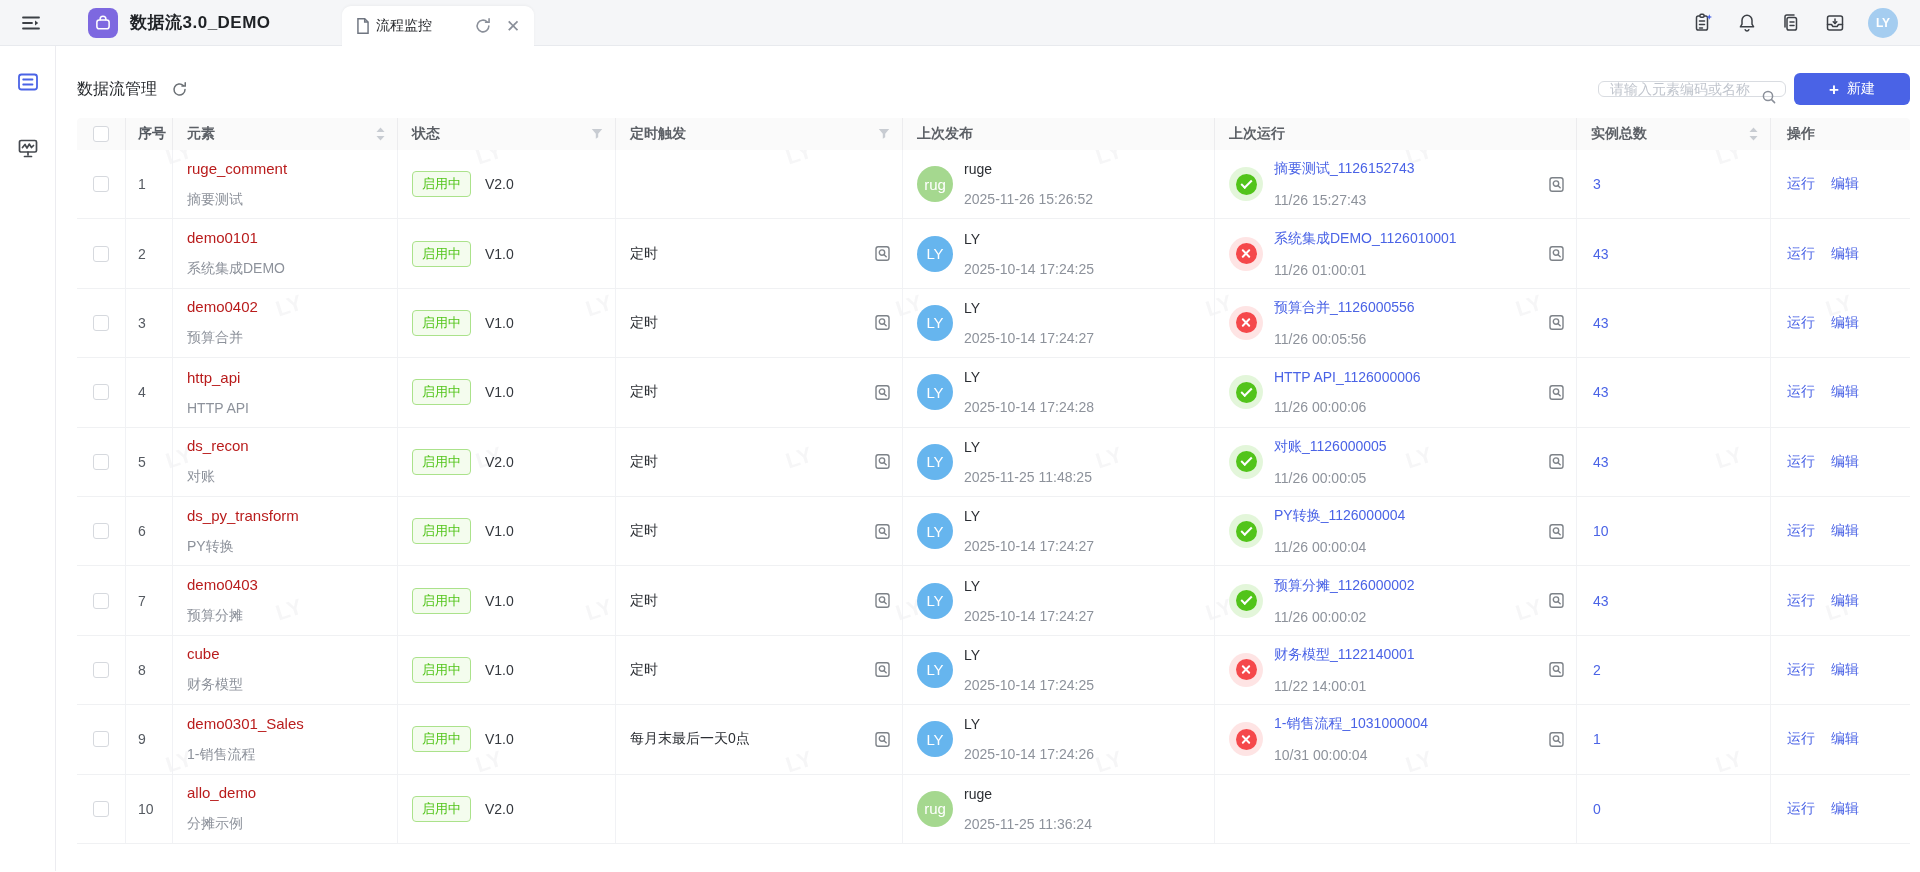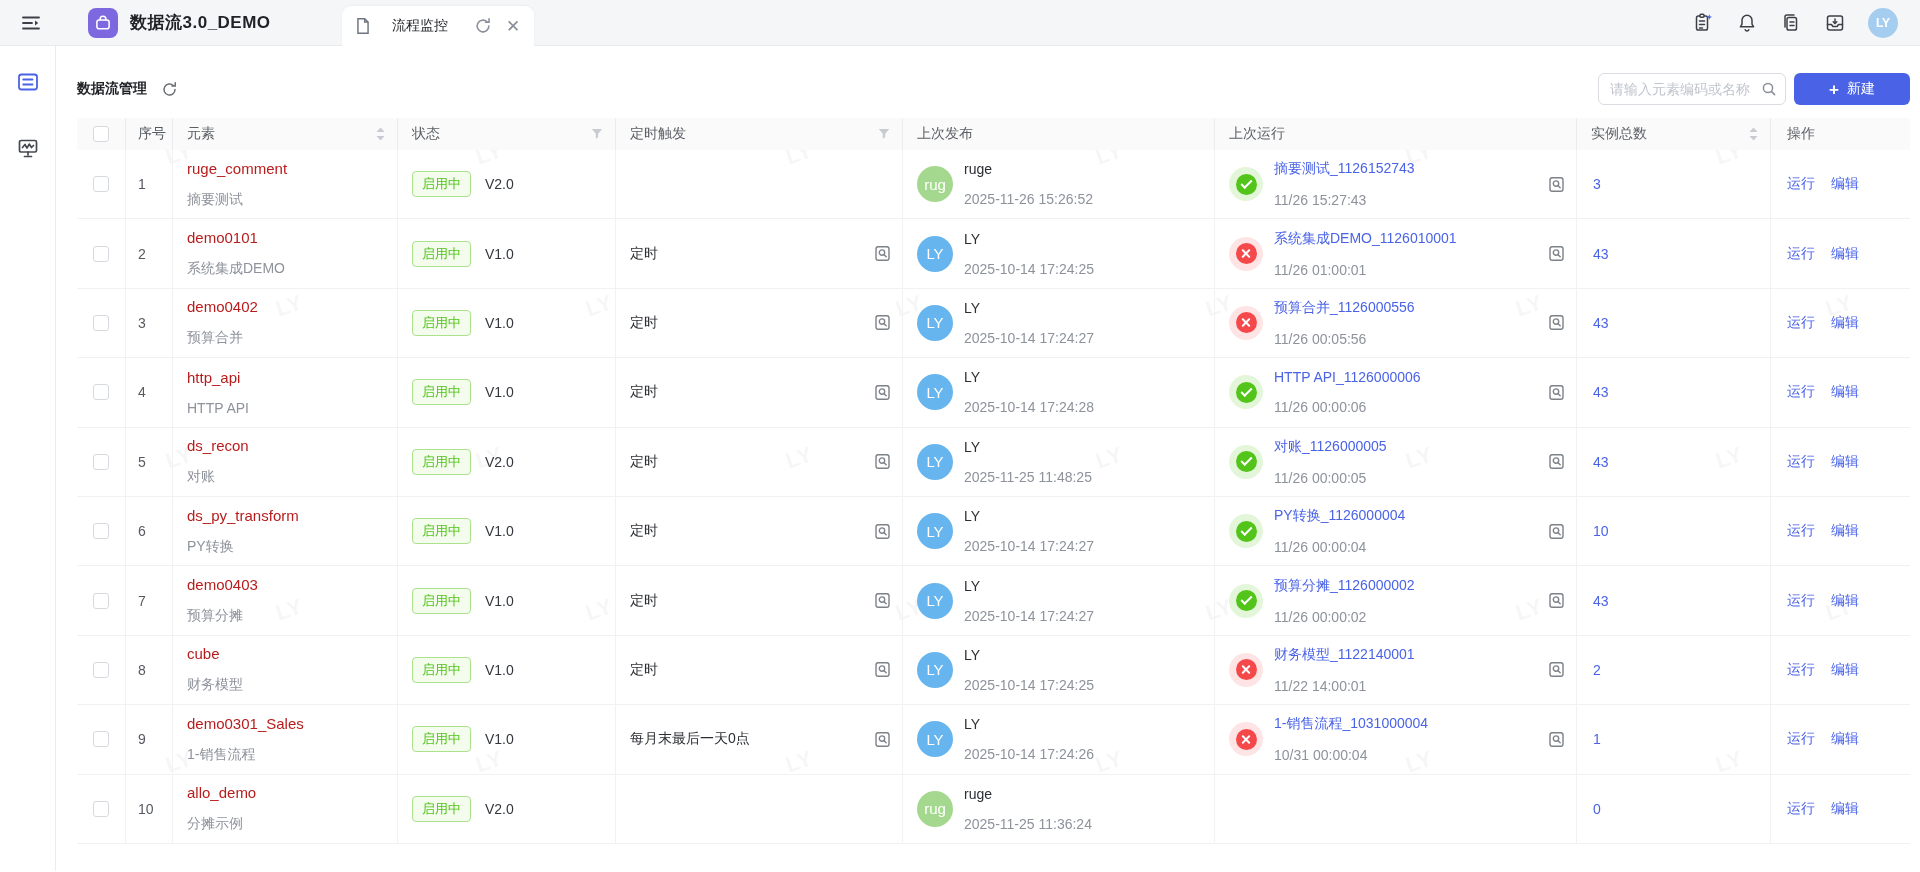--- a/index.html
+++ b/index.html
@@ -9,21 +9,21 @@
   
   .topbar { position:relative; height:46px; background:#f5f6f8; border-bottom:1px solid #e8eaee;
     display:flex; align-items:center; }
   .hamburger { margin-left:20px; width:22px; height:22px; color:#3c4046; cursor:pointer; }
   .logo { margin-left:46px; width:30px; height:30px; border-radius:8px; background:var(--logo,#7d68e0);
     display:flex; align-items:center; justify-content:center; }
   .app-title { margin-left:12px; font-size:17px; font-weight:bold; color:#1f2226; letter-spacing:.5px; }
   .tab { position:absolute; left:342px; top:6px; width:192px; height:40px; background:#fff;
     border-radius:9px 9px 0 0; display:flex; align-items:center; padding:0 12px;
     box-shadow:0 -1px 3px rgba(0,0,0,.04); }
-  .tab-label { margin-left:20px; font-weight:500; color:#26282c; }
+  .tab-label { margin-left:4px; font-weight:500; color:#26282c; }
   .tab-actions { margin-left:auto; display:flex; align-items:center; gap:12px; color:#8a8f99; }
   .icon-btn { width:18px; height:18px; display:flex; align-items:center; justify-content:center; cursor:pointer; }
   .topbar-right { margin-left:auto; display:flex; align-items:center; gap:22px; padding-right:22px; }
   .topbar-right .icon-btn { width:22px; height:22px; color:#3c4046; }
   .avatar-top { width:30px; height:30px; border-radius:50%; background:var(--topbar-avatar,#a5cdf0);
     color:#fff; font-size:12px; font-weight:bold; display:flex; align-items:center; justify-content:center; }
   .close-x { font-size:17px; line-height:1; color:#8a8f99; }
 
   
   .app-body { display:flex; height:825px; }
@@ -31,38 +31,38 @@
     display:flex; flex-direction:column; align-items:center; padding-top:24px; gap:42px; }
   .side-icon { width:24px; height:24px; cursor:pointer; }
   .main { flex:1; position:relative; background:#fff; }
 
   
   .wm { position:absolute; inset:0; pointer-events:none; overflow:hidden; z-index:5; }
   .wm span { position:absolute; font-size:22px; color:rgba(40,45,70,.045); transform:rotate(-18deg); font-weight:bold; }
 
   
   .page-header { height:72px; display:flex; align-items:center; padding:14px 10px 0 21px; position:relative; z-index:6; }
-  .page-title { font-size:14px; font-weight:bold; color:#1f2226; }
+  .page-title { font-size:16px; font-weight:normal; color:#1f2226; }
   .ph-refresh { margin-left:14px; width:17px; height:17px; color:#6b7075; cursor:pointer; }
   .header-right { margin-left:auto; display:flex; align-items:center; gap:8px; }
-  .search-box { position:relative; width:188px; height:32px; }
+  .search-box { position:relative; width:188px; height:16px; }
   .search-box input { width:100%; height:100%; border:1px solid #d9dce1; border-radius:6px;
     padding:0 30px 0 11px; font-size:14px; color:#2b2e33; outline:none; background:#fff;
     font-family:"Liberation Sans","DejaVu Sans",sans-serif; }
   .search-box input::placeholder { color:#c0c5cd; }
   .search-icon { position:absolute; right:9px; top:8px; width:16px; height:16px; color:#8a8f99; cursor:pointer; }
   .btn-new { height:32px; min-width:116px; background:var(--accent,#4a63e6); color:#fff; border:none;
     border-radius:6px; font-size:14px; display:flex; align-items:center; justify-content:center; gap:8px;
     cursor:pointer; font-family:inherit; }
   .btn-new .plus { font-size:17px; font-weight:bold; line-height:1; }
 
   
   .table { margin-left:21px; width:1833px; position:relative; z-index:6; }
   .cell { height:100%; display:flex; align-items:center; border-right:1px solid #f1f2f5; padding-left:14px; }
-  .t-head { display:flex; height:32px; background:#fafafa; color:#5c6066; font-weight:400;
+  .t-head { display:flex; height:32px; background:#fafafa; color:#5c6066; font-weight:700;
     border-radius:4px 4px 0 0; }
   .t-head .cell { border-right:1px solid #ececee; }
   .t-row { display:flex; height:69.4px; border-bottom:1px solid #f0f1f3; flex:none; }
   .c-check { width:49px; justify-content:center; padding-left:0; }
   .c-num   { width:47px; padding-left:12px; color:#555a61; }
   .c-elem  { width:225px; }
   .c-status{ width:218px; }
   .c-trigger{ width:287px; }
   .c-pub   { width:312px; }
   .c-run   { width:362px; }

